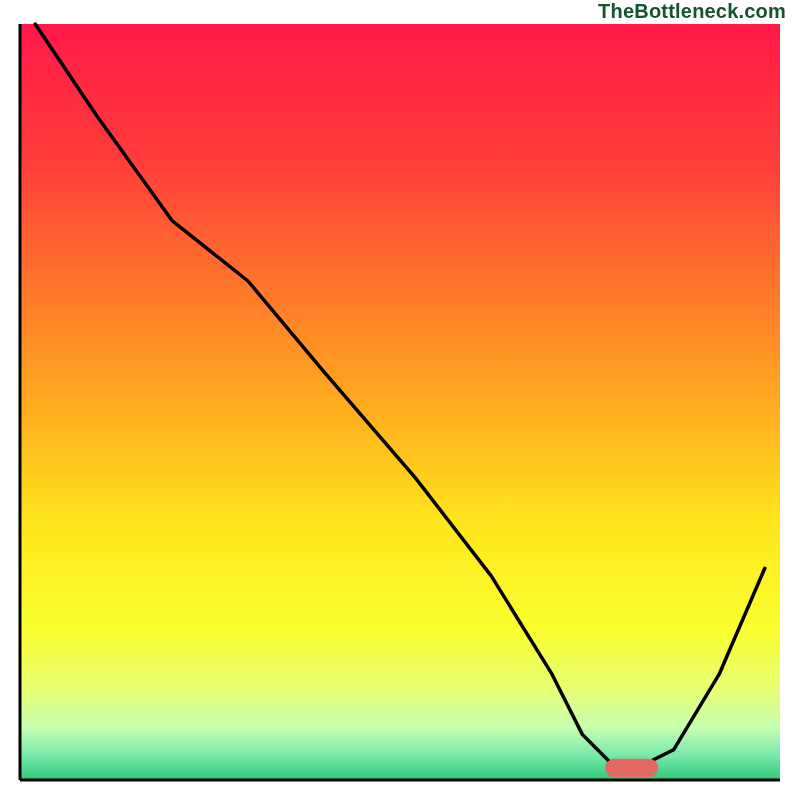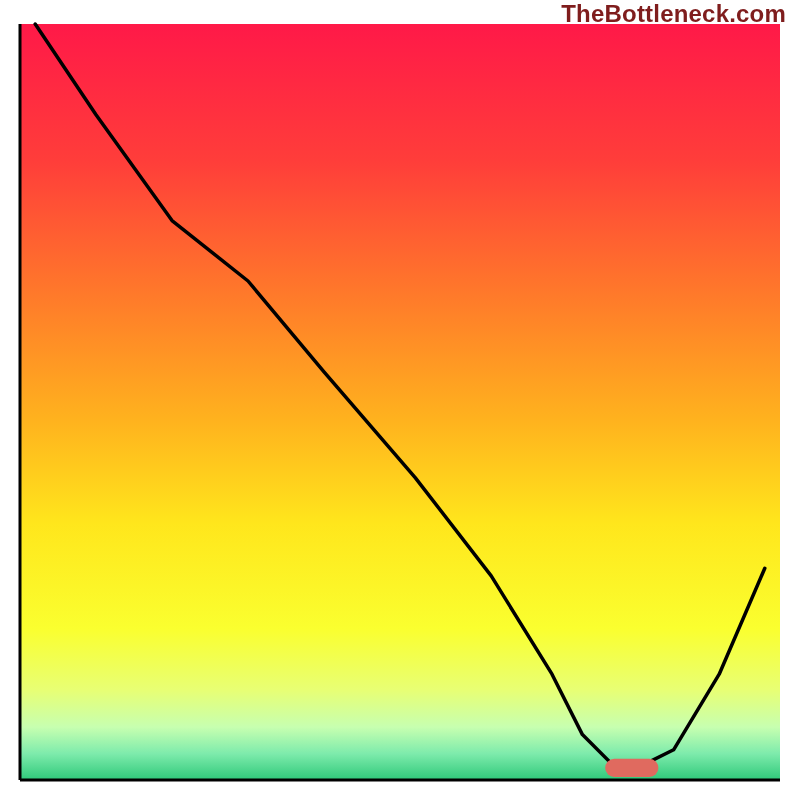--- a/index.html
+++ b/index.html
@@ -8,23 +8,23 @@
     width: 800px;
     height: 800px;
     background: #ffffff;
     overflow: hidden;
   }
   .watermark {
     position: absolute;
     top: 0;
     right: 14px;
     font-family: Arial, Helvetica, sans-serif;
-    font-size: 24px;
+    font-size: 20px;
     font-weight: bold;
-    color: #7f1d1d;
+    color: #14532d;
     letter-spacing: 0.2px;
   }
   .plot-wrap {
     position: absolute;
     left: 0;
     top: 0;
     width: 800px;
     height: 800px;
   }
   svg { display: block; }

